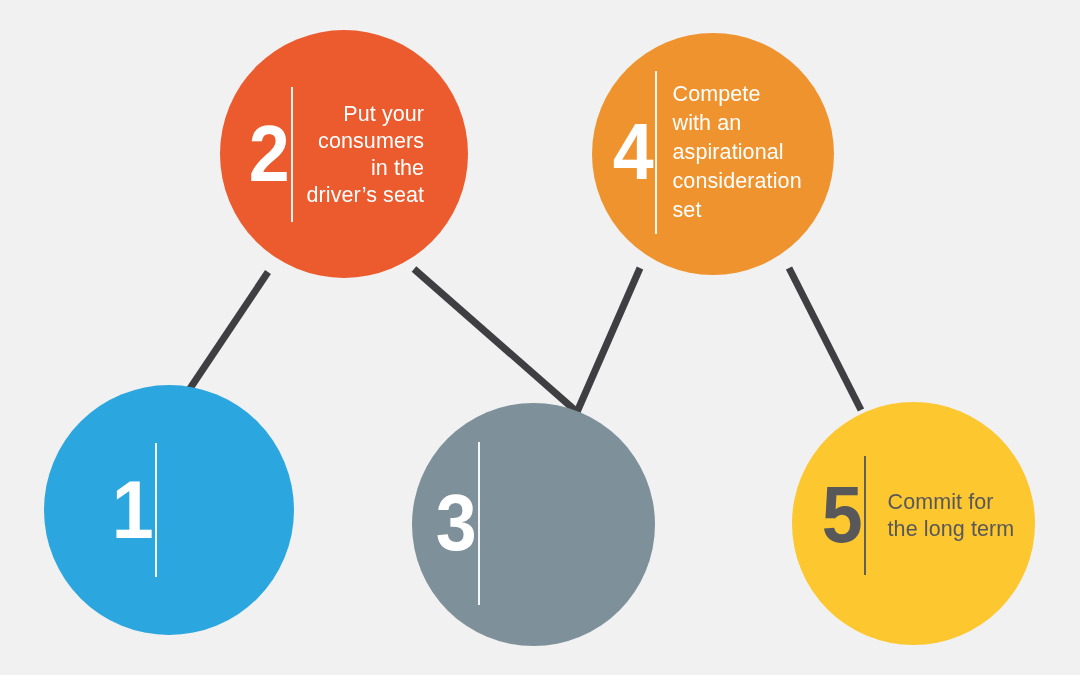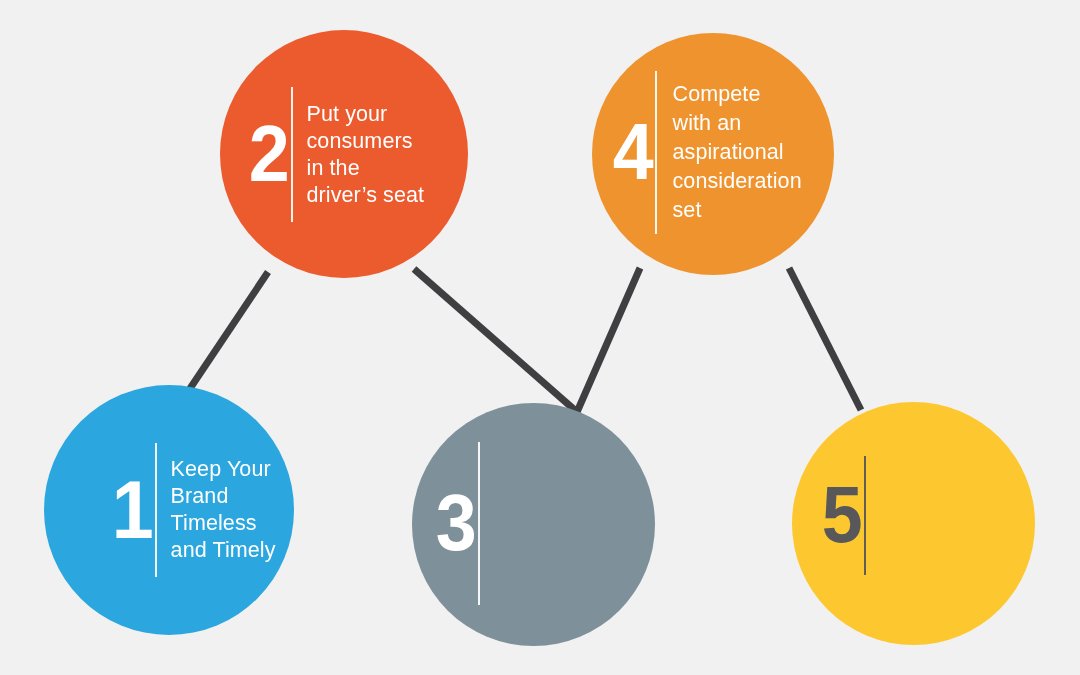--- a/index.html
+++ b/index.html
@@ -108,32 +108,28 @@
     <line x1="187" y1="393" x2="268" y2="272" stroke="#3f3f42" stroke-width="7" stroke-linecap="butt"></line>
     <line x1="414" y1="269" x2="577" y2="412" stroke="#3f3f42" stroke-width="7" stroke-linecap="butt"></line>
     <line x1="577" y1="412" x2="640" y2="268" stroke="#3f3f42" stroke-width="7" stroke-linecap="butt"></line>
     <line x1="789" y1="268" x2="861" y2="410" stroke="#3f3f42" stroke-width="7" stroke-linecap="butt"></line>
   </svg>
 
   <div class="node text-light" id="node-1" style="background: rgb(43, 166, 222);">
     <div class="node-inner">
       <span class="node-number" style="color: rgb(255, 255, 255);">1</span>
       <span class="node-divider" style="background: rgb(255, 255, 255);"></span>
-      <span class="node-label" style="color: rgb(255, 255, 255);">Keep Your
-Brand
-Timeless
-and Timely</span>
     </div>
   </div>
 
   <div class="node text-light" id="node-2" style="background: rgb(235, 91, 46);">
     <div class="node-inner">
       <span class="node-number" style="color: rgb(255, 255, 255);">2</span>
       <span class="node-divider" style="background: rgb(255, 255, 255);"></span>
-      <span class="node-label" style="color: rgb(255, 255, 255);">Put your
+      <span class="node-label" style="color: rgb(255, 255, 255); text-align: right;">Put your
 consumers
 in the
 driver’s seat</span>
     </div>
   </div>
 
   <div class="node text-light" id="node-3" style="background: rgb(126, 144, 154);">
     <div class="node-inner">
       <span class="node-number" style="color: rgb(255, 255, 255);">3</span>
       <span class="node-divider" style="background: rgb(255, 255, 255);"></span>
@@ -149,16 +145,18 @@
 aspirational
 consideration
 set</span>
     </div>
   </div>
 
   <div class="node text-dark" id="node-5" style="background: rgb(253, 199, 47);">
     <div class="node-inner">
       <span class="node-number" style="color: rgb(88, 88, 91);">5</span>
       <span class="node-divider" style="background: rgb(88, 88, 91);"></span>
+      <span class="node-label" style="color: rgb(88, 88, 91);">Commit for
+the long term</span>
     </div>
   </div>
 
 </div>
 
 </body></html>

